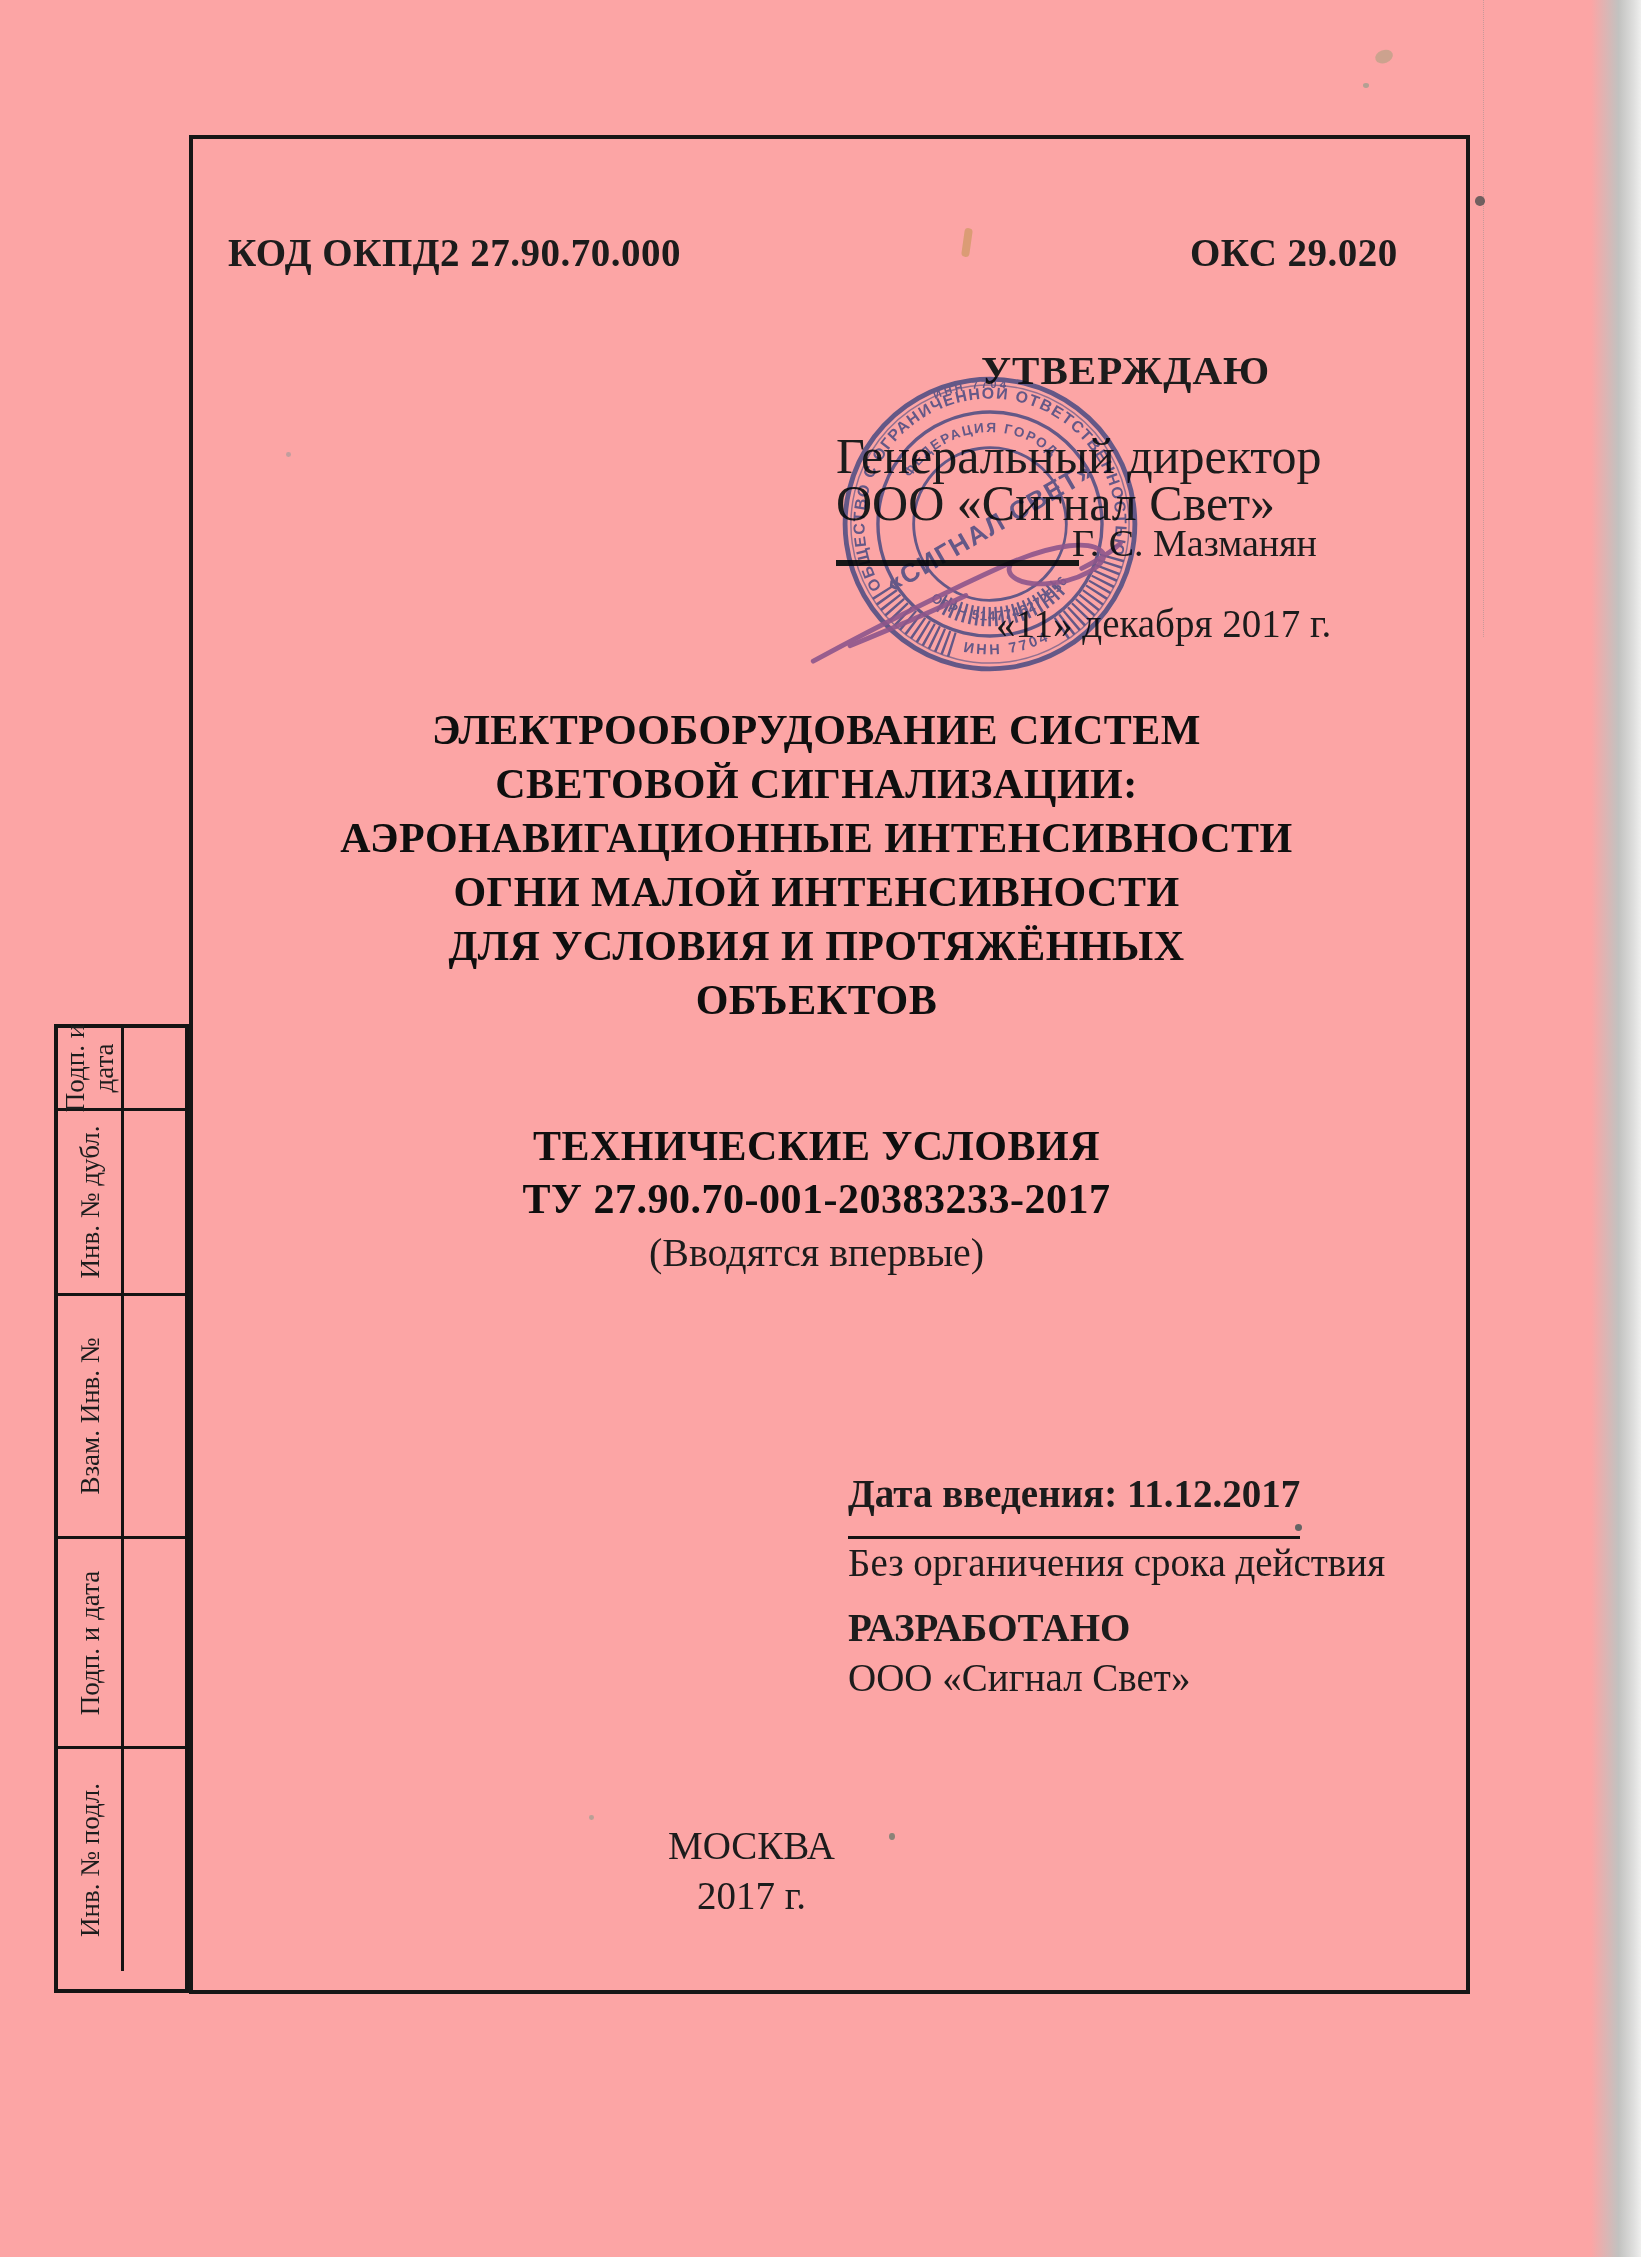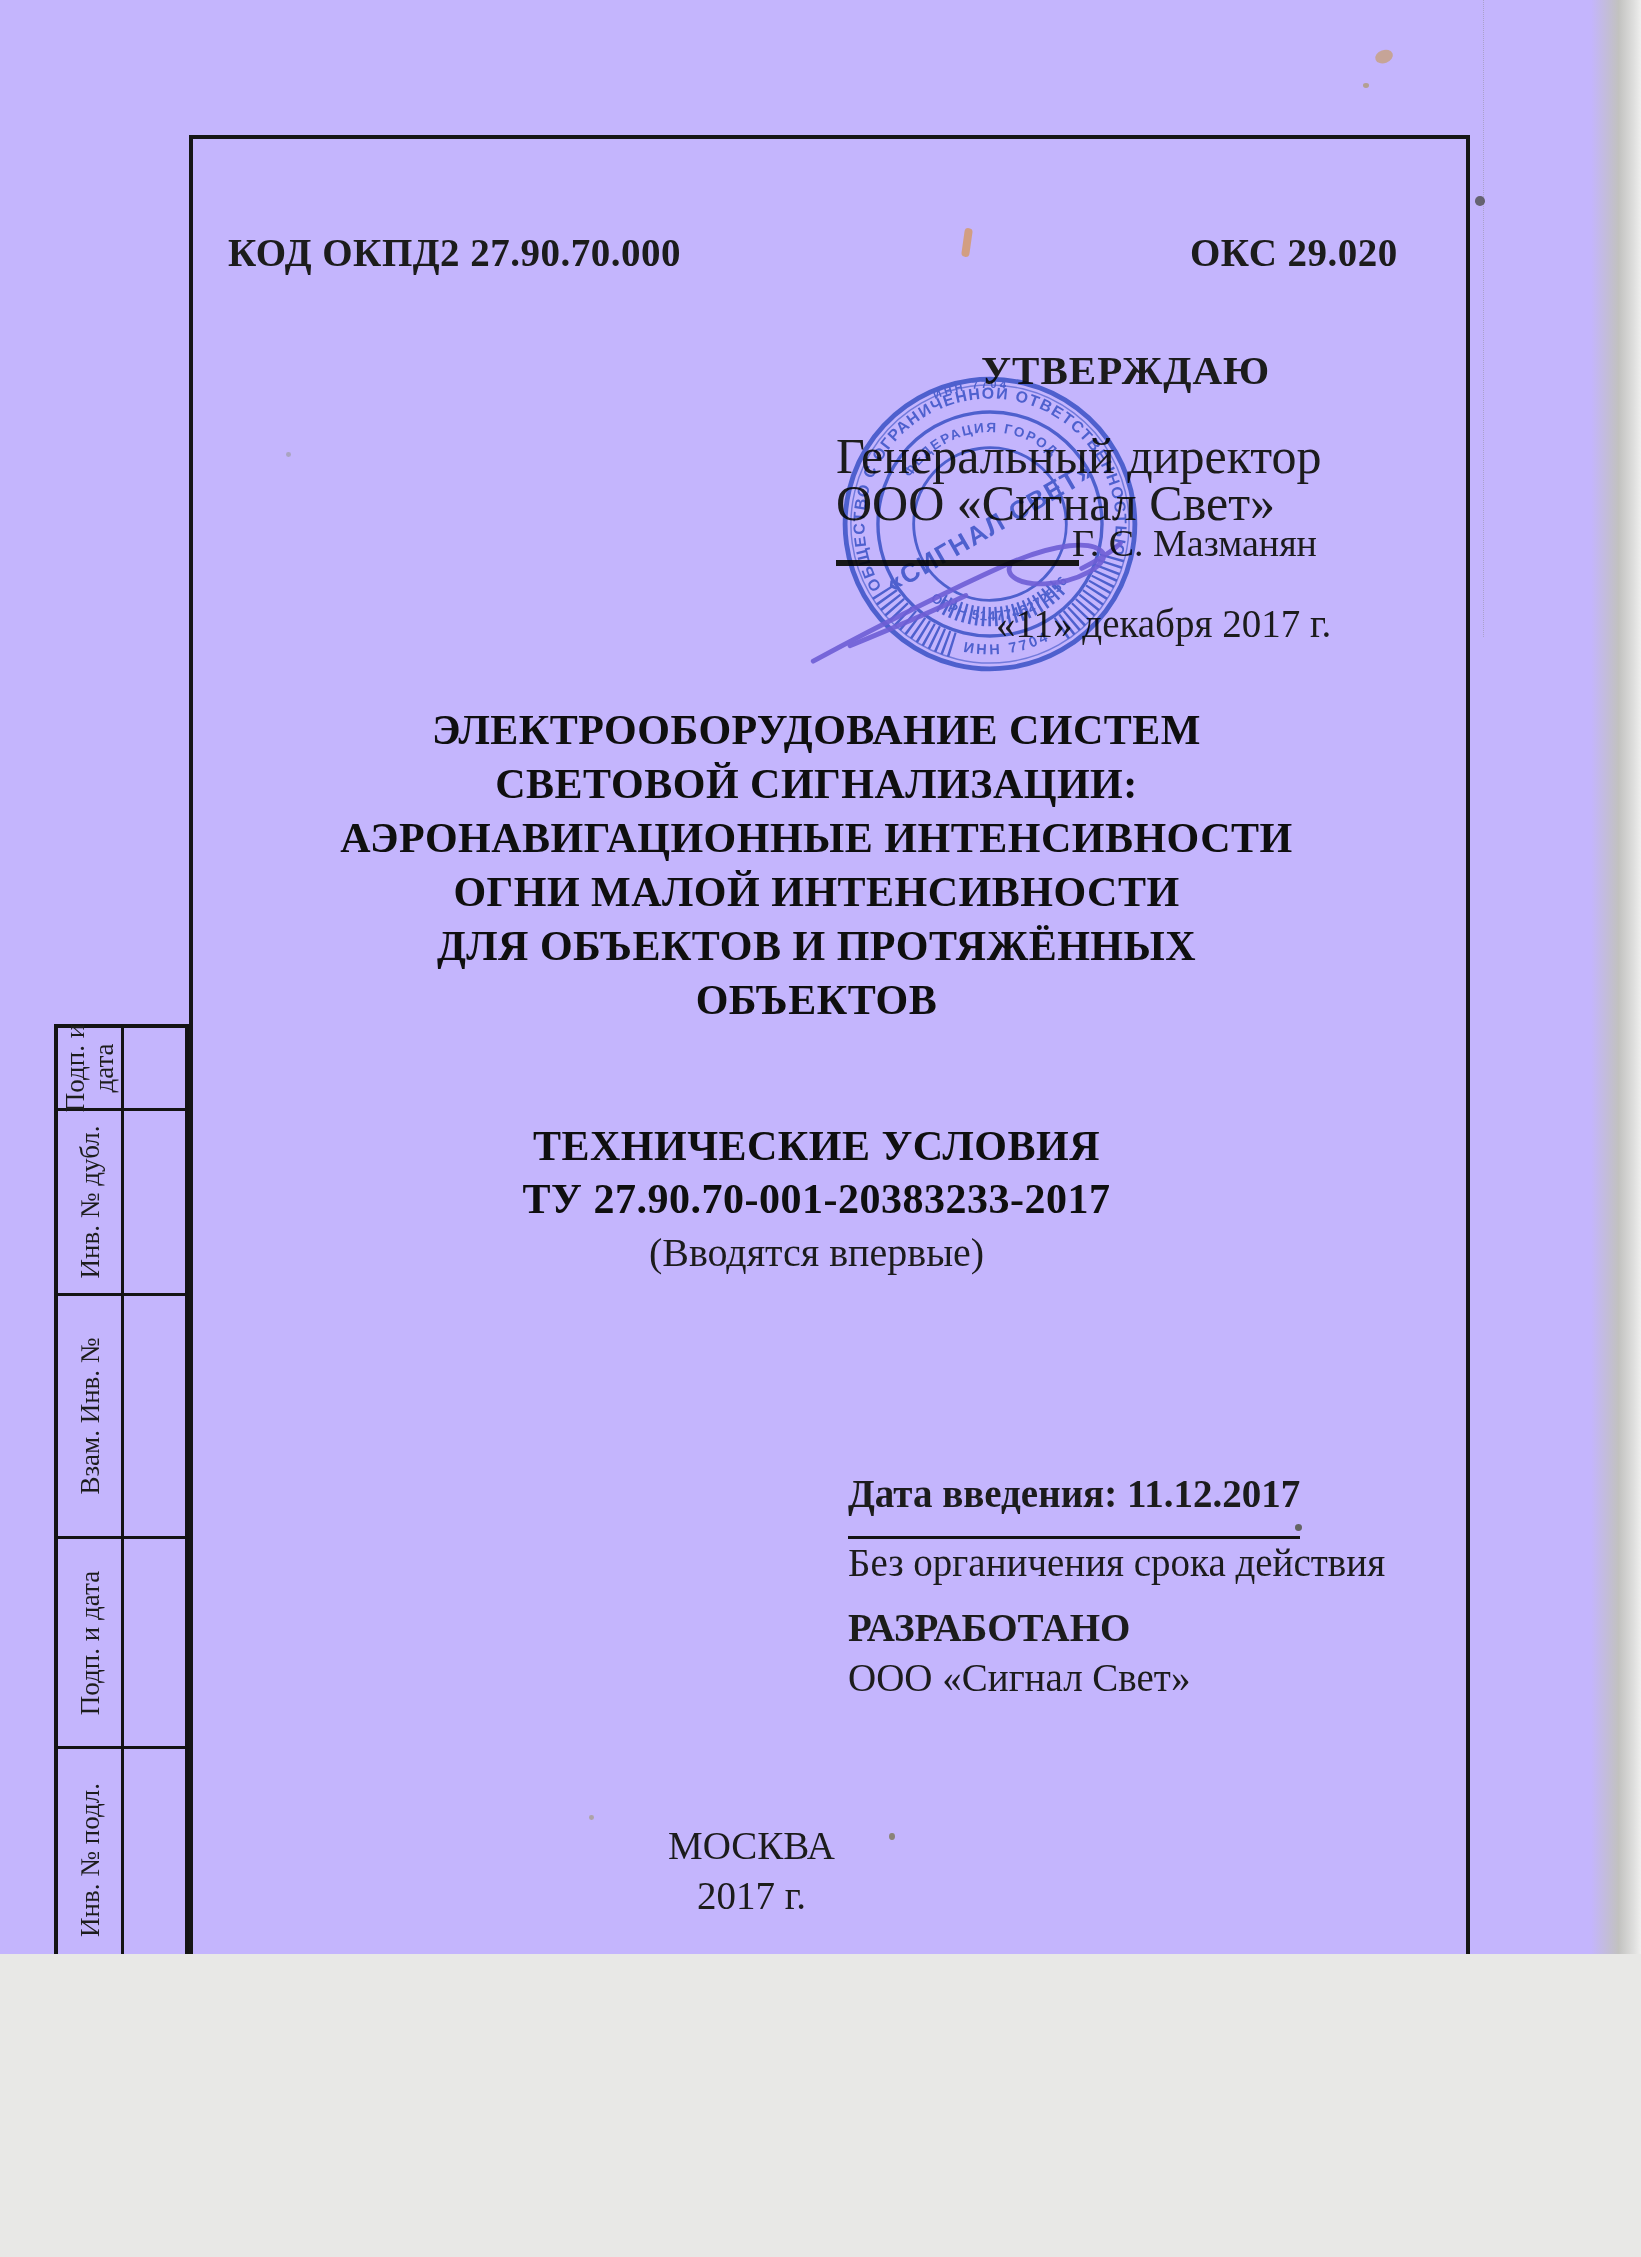--- a/index.html
+++ b/index.html
@@ -1,18 +1,18 @@
 <!DOCTYPE html>
 <html><head>
 <meta charset="utf-8">
 <style>
   html,body{margin:0;padding:0;background:#e8e8e6;}
   .page{
-    position:relative;width:1641px;height:1954px;overflow:hidden;
-    background:#c4b5fd;
+    position:relative;width:1641px;height:2257px;overflow:hidden;
+    background:#fca5a5;
     font-family:"Liberation Serif", serif;
     color:#1c1c1c;
     text-decoration:underline;
   }
   
   .edge-right{position:absolute;top:0;right:0;width:50px;height:100%;
     background:linear-gradient(to right, rgba(0,0,0,0) 0%, #c2c2c0 55%, #dededd 85%, #efefee 100%);}
   .fold-line{position:absolute;left:1483px;top:0;height:637px;width:0;
     border-left:1.9px dotted rgba(140,140,140,.45);}
   
@@ -124,21 +124,21 @@
       <path d="M300,226 C316,218 330,210 340,200"></path>
       <path d="M60,306 C104,288 142,272 180,254"></path>
     </g>
   </svg>
 
   <div class="abs title-block">
     <div>ЭЛЕКТРООБОРУДОВАНИЕ СИСТЕМ</div>
     <div>СВЕТОВОЙ СИГНАЛИЗАЦИИ:</div>
     <div>АЭРОНАВИГАЦИОННЫЕ ИНТЕНСИВНОСТИ</div>
     <div>ОГНИ МАЛОЙ ИНТЕНСИВНОСТИ</div>
-    <div>ДЛЯ ОБЪЕКТОВ И ПРОТЯЖЁННЫХ</div>
+    <div>ДЛЯ УСЛОВИЯ И ПРОТЯЖЁННЫХ</div>
     <div>ОБЪЕКТОВ</div>
   </div>
 
   <div class="abs tu-block">
     <div class="b">ТЕХНИЧЕСКИЕ УСЛОВИЯ</div>
     <div class="b">ТУ 27.90.70-001-20383233-2017</div>
     <div class="r">(Вводятся впервые)</div>
   </div>
 
   <div class="abs intro-block">

